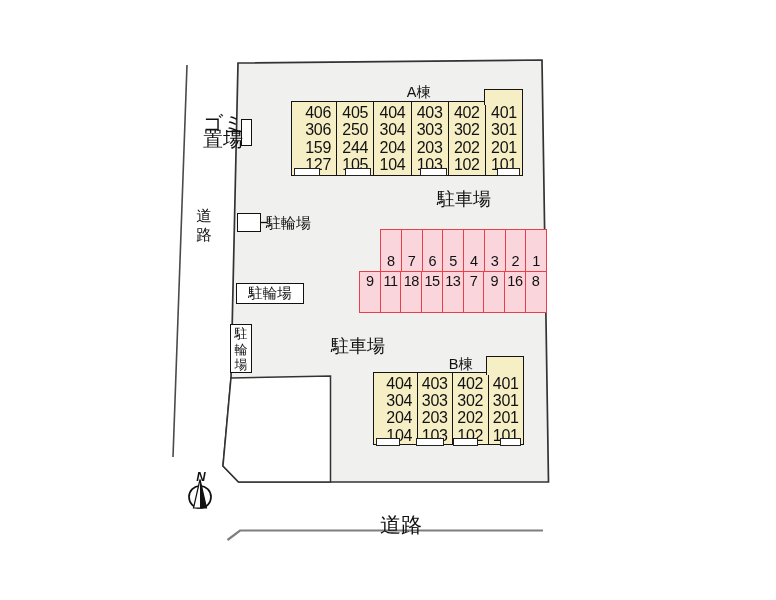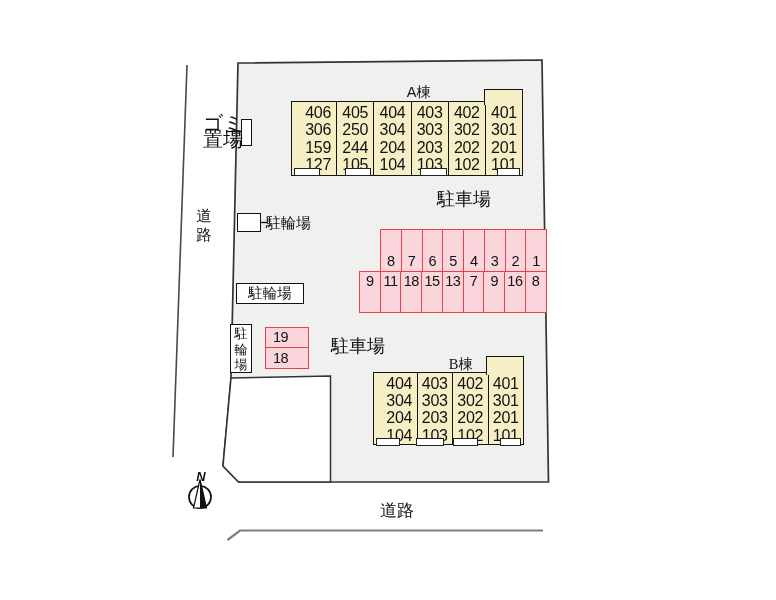--- a/index.html
+++ b/index.html
@@ -45,21 +45,21 @@
   .park-side .park-cell + .park-cell{border-top:1.7px solid var(--parking-border,#E8404B);}
   
   .wbox{position:absolute;background:#fff;border:1.5px solid #111;z-index:3;}
   .label{position:absolute;z-index:5;white-space:nowrap;}
   .label-v{display:flex;flex-direction:column;align-items:center;white-space:normal;}
   .garbage-label{width:28px;text-align:center;font-size:20px;line-height:15.5px;}
   .road-left{width:18px;font-size:15.5px;line-height:19px;}
   .bike-box-h{display:flex;align-items:center;justify-content:center;font-size:14.5px;}
   .bike-box-v{display:flex;flex-direction:column;align-items:center;font-size:13px;line-height:15.5px;padding-top:1px;}
   .park-label{font-size:18px;}
-  .road-bottom{font-size:17px;}
+  .road-bottom{font-size:21px;margin-top:12px;}
 </style>
 </head>
 <body>
 
 <div class="stage">
 
   <svg width="776" height="600" viewBox="0 0 776 600">
     <polygon class="site-poly" points="238,63 542,60 548.5,482 238.5,482 223,466 231,378"></polygon>
     <polygon class="carve-poly" points="231,378 330.5,376 330.5,482 238.5,482 223,466"></polygon>
     <path class="road-line-left" d="M187,65 L173,457"></path>
@@ -123,28 +123,20 @@
         <span class="park-num">9</span>
       </div>
       <div class="park-cell">
         <span class="park-num">16</span>
       </div>
       <div class="park-cell">
         <span class="park-num">8</span>
       </div>
     </div>
 
-  <div class="park-side" style="left:265px;top:326.5px;width:44px;height:42.5px;">
-      <div class="park-cell">
-        <span class="park-num">19</span>
-      </div>
-      <div class="park-cell">
-        <span class="park-num">18</span>
-      </div>
-    </div>
 
   <div class="building" style="left:291px;top:89px;width:232px;height:88px;">
     <div class="bld-notch" style="left:193px;top:0;width:39px;height:16px;"></div>
     <div class="bld-main" style="left:0;top:12px;width:232px;height:75px;">
       <div class="unit-columns">
           <div class="room-col">
             <div class="room-number">406</div>
             <div class="room-number">306</div>
             <div class="room-number">159</div>
             <div class="room-number">127</div>
@@ -216,21 +208,21 @@
             <div class="room-number">201</div>
             <div class="room-number">101</div>
           </div>
         </div>
     </div>
     <div class="entrance" style="left:3px;top:81.5px;width:24px;height:8px;"></div>
     <div class="entrance" style="left:43px;top:81.5px;width:28px;height:8px;"></div>
     <div class="entrance" style="left:80px;top:81.5px;width:25px;height:8px;"></div>
     <div class="entrance" style="left:127px;top:81.5px;width:21px;height:8px;"></div>
   </div>
-  <div class="bld-label" style="left:425px;top:355px;width:48px;font-family:Liberation Serif, serif;">B棟</div>
+  <div class="bld-label" style="left:425px;top:355px;width:48px;">B棟</div>
 
   <div class="wbox" style="left:241px;top:119px;width:11px;height:27px;"></div>
   <div class="wbox" style="left:237px;top:213px;width:24px;height:19px;"></div>
   <div class="wbox bike-box-h" style="left:236px;top:283px;width:68px;height:21px;">
     <span>駐輪場</span>
   </div>
   <div class="wbox bike-box-v" style="left:230px;top:324px;width:22px;height:49px;">
     <span>駐</span>
     <span>輪</span>
     <span>場</span>

